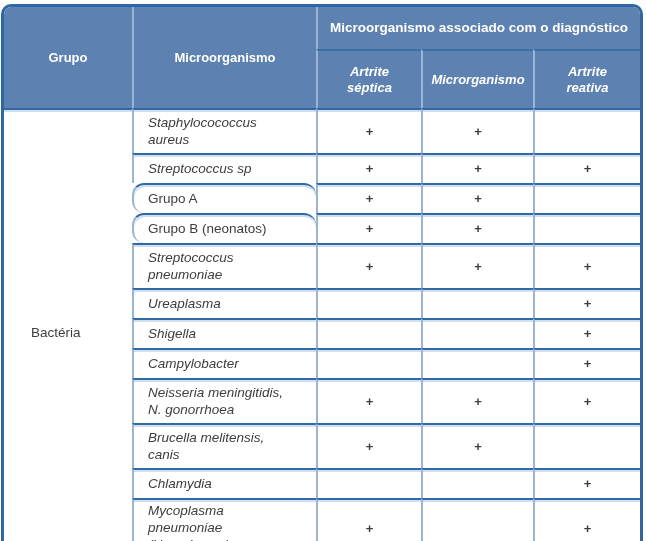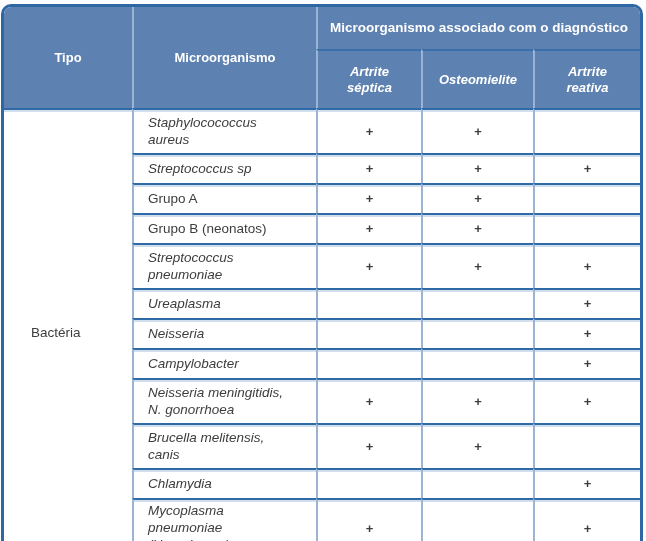--- a/index.html
+++ b/index.html
@@ -60,21 +60,21 @@
     padding:3px 6px;
     line-height:1.25;
   }
   td.name{
     text-align:left;
     padding:3px 18px 3px 14px;
     font-style:italic;
     white-space:pre-line;
     margin-left:20px;
   }
-  td.name.upright{font-style:normal;}
+  td.name.upright{font-style:normal;border-radius:12px;}
   td.type-cell{
     text-align:left;
     padding-left:27px;
     font-style:normal;
   }
   td.mark{
     text-align:center;
     font-weight:bold;
     font-size:13px;
   }
@@ -91,28 +91,28 @@
   <table>
     <colgroup>
       <col class="c-tipo">
         <col class="c-micro">
         <col class="c-sept">
         <col class="c-osteo">
         <col class="c-reat">
     </colgroup>
     <thead>
       <tr class="header-group">
-        <th rowspan="2">Tipo</th>
+        <th rowspan="2">Grupo</th>
         <th rowspan="2" class="sep-left">Microorganismo</th>
         <th colspan="3" class="sep-left group-title">Microorganismo associado com o diagnóstico</th>
       </tr>
       <tr class="header-sub">
         <th class="sep-left">Artrite
 séptica</th>
-        <th class="sep-left">Osteomielite</th>
+        <th class="sep-left">Microrganismo</th>
         <th class="sep-left">Artrite
 reativa</th>
       </tr>
     </thead>
     <tbody>
       <tr class="h-m">
         <td rowspan="12" class="type-cell">Bactéria</td>
         <td class="name vline">Staphylocococcus
 aureus</td>
         <td class="mark vline">+</td>
@@ -144,21 +144,21 @@
         <td class="mark vline">+</td>
         <td class="mark vline">+</td>
       </tr>
       <tr class="h-s">
         <td class="name vline">Ureaplasma</td>
         <td class="mark vline"></td>
         <td class="mark vline"></td>
         <td class="mark vline">+</td>
       </tr>
       <tr class="h-s">
-        <td class="name vline">Neisseria</td>
+        <td class="name vline">Shigella</td>
         <td class="mark vline"></td>
         <td class="mark vline"></td>
         <td class="mark vline">+</td>
       </tr>
       <tr class="h-s">
         <td class="name vline">Campylobacter</td>
         <td class="mark vline"></td>
         <td class="mark vline"></td>
         <td class="mark vline">+</td>
       </tr>

